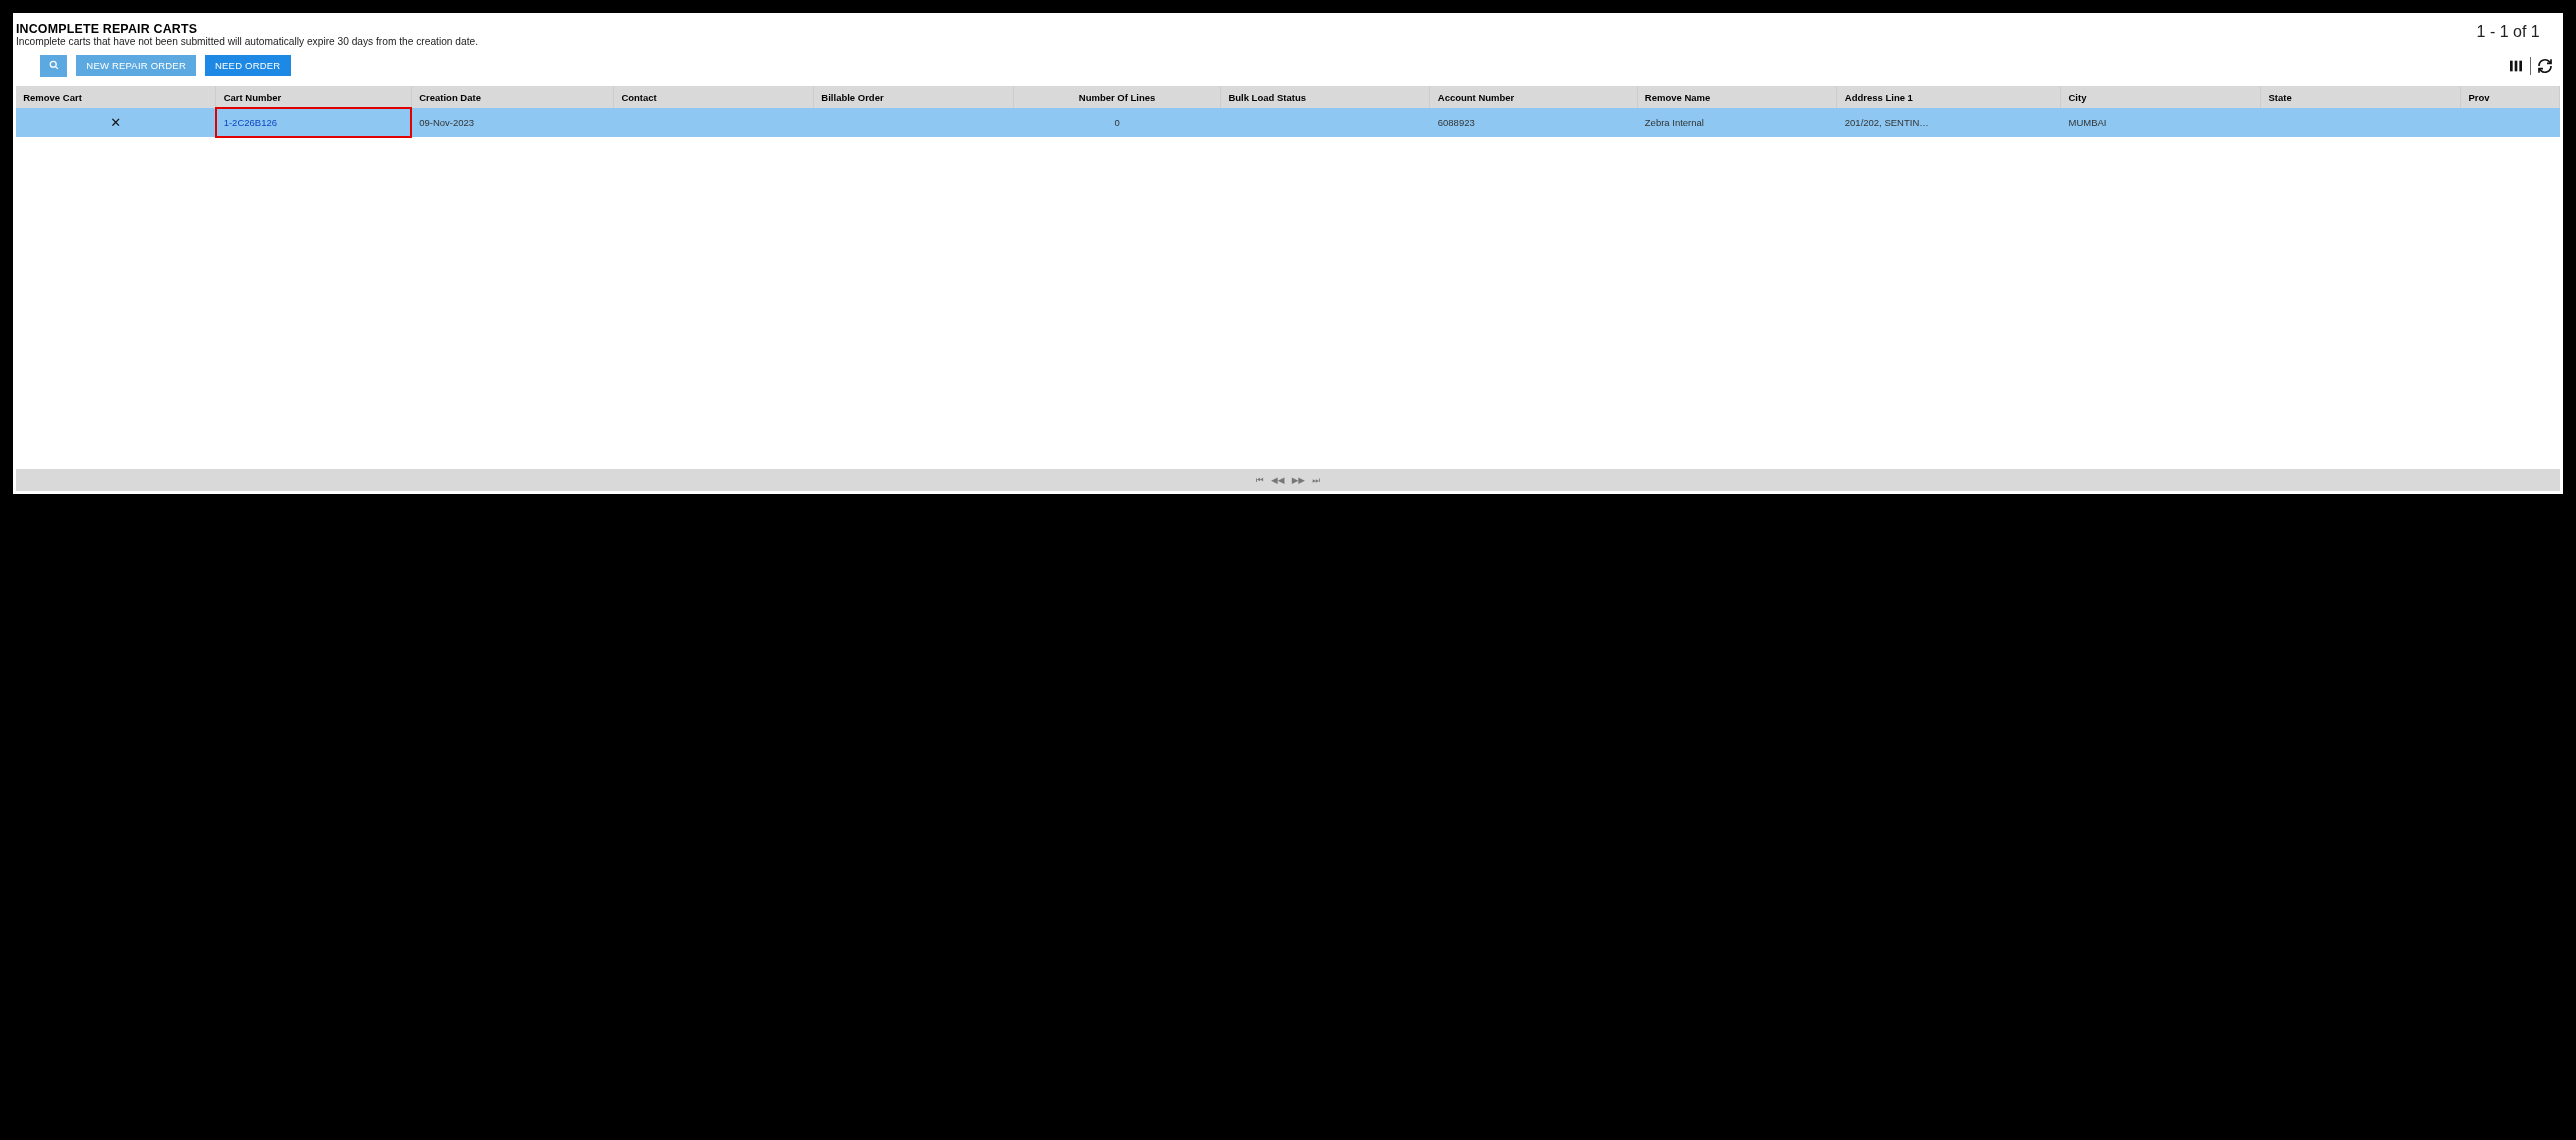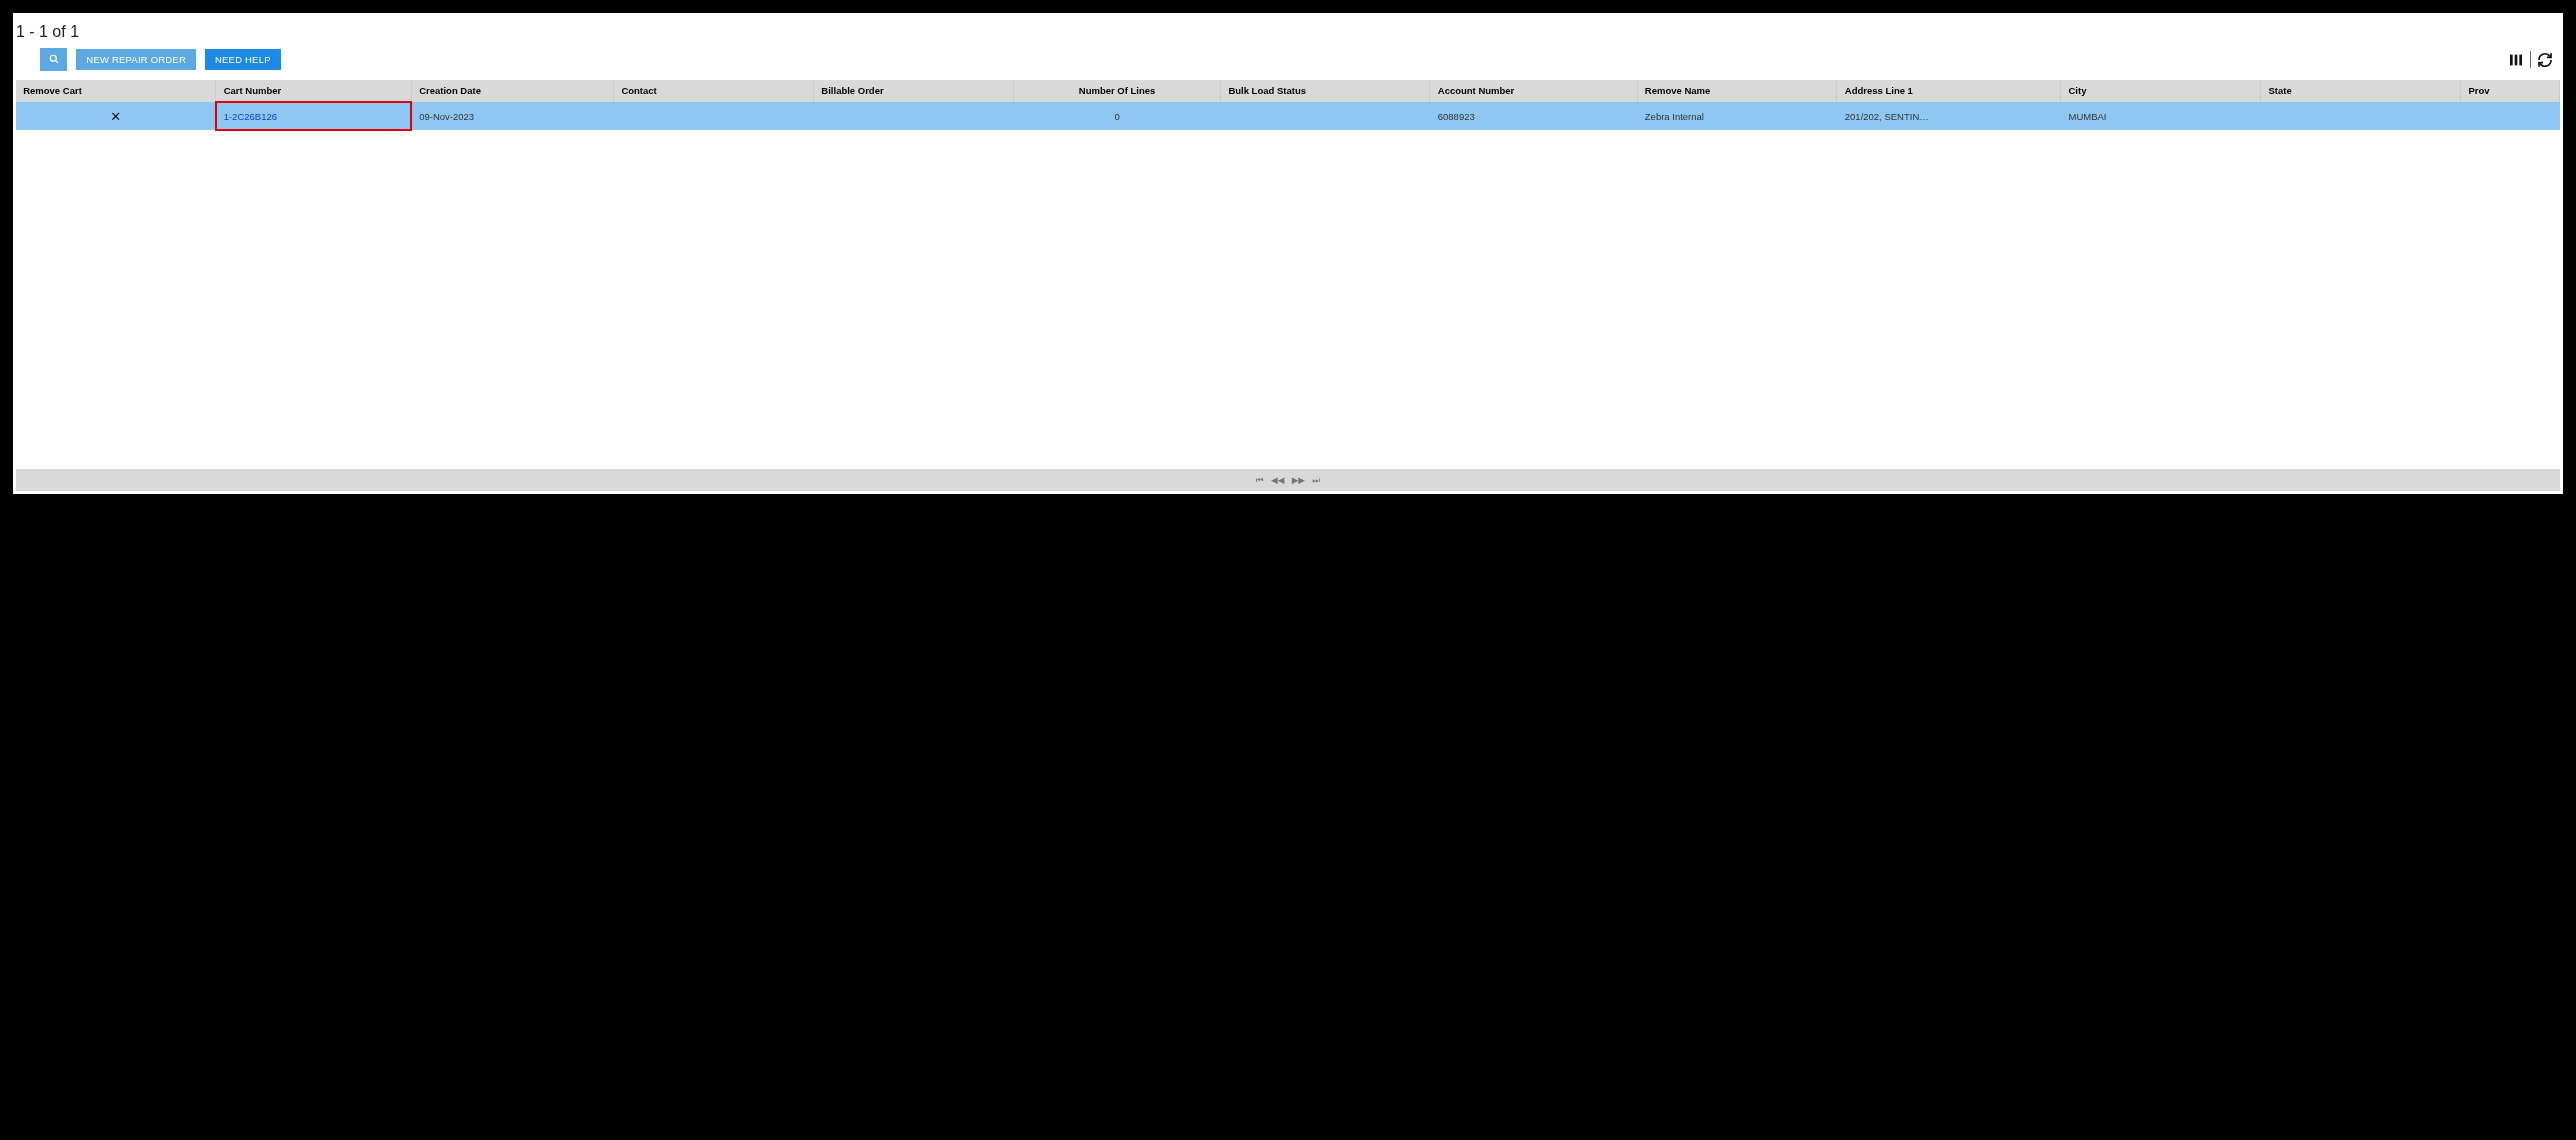--- a/index.html
+++ b/index.html
@@ -193,32 +193,36 @@
   .col-state  { width: 89px; }
   .col-prov   { width: 44px; }
 </style>
 </head>
 <body>
 
 <div class="app-frame">
 
 
   <div class="page-header">
+    <div class="page-title-block">
+      <div class="page-title">INCOMPLETE REPAIR CARTS</div>
+      <div class="page-subtitle">Incomplete carts that have not been submitted will automatically expire 30 days from the creation date.</div>
+    </div>
     <div class="record-count">1 - 1 of 1</div>
   </div>
 
   <div class="toolbar">
     <button class="btn btn-icon btn-light">
       <svg width="10.2" height="10.2" viewBox="0 0 24 24" fill="none" stroke="#fff" stroke-width="3">
           <circle cx="10" cy="10" r="7"></circle>
           <line x1="21" y1="21" x2="15" y2="15"></line>
         </svg>
     </button>
     <button class="btn btn-light">NEW REPAIR ORDER</button>
-    <button class="btn">NEED HELP</button>
+    <button class="btn">NEED ORDER</button>
     <div class="spacer"></div>
     <div class="toolbar-right">
       <button class="icon-btn">
         <svg width="16" height="16" viewBox="0 0 24 24" fill="#111">
             <rect x="3" y="4" width="4" height="16"></rect>
             <rect x="10" y="4" width="4" height="16"></rect>
             <rect x="17" y="4" width="4" height="16"></rect>
           </svg>
       </button>
       <div class="vdiv"></div>

